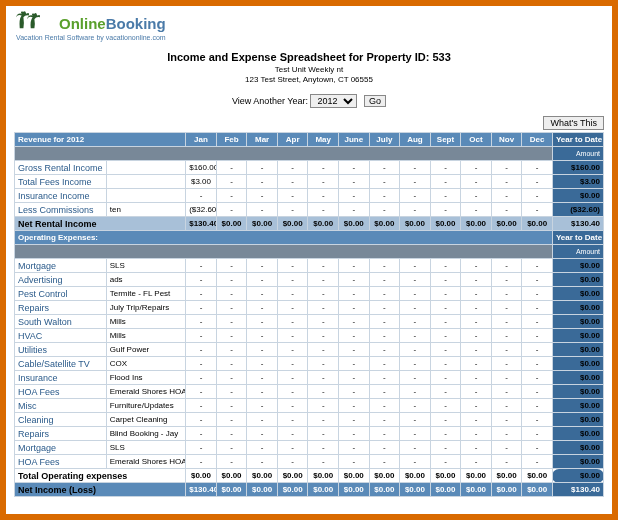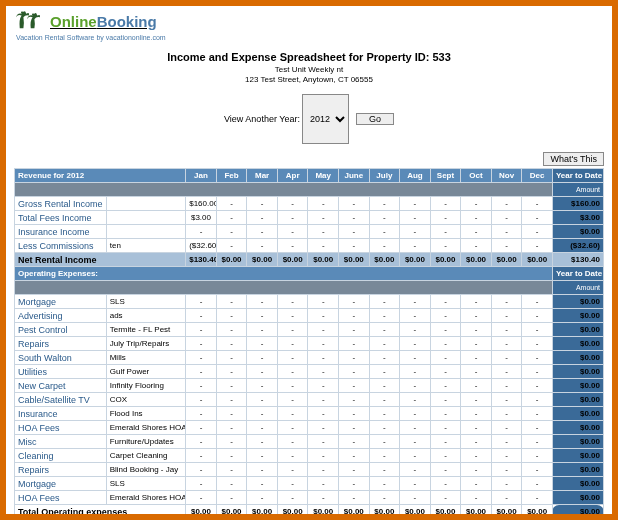--- a/index.html
+++ b/index.html
@@ -1,28 +1,28 @@
 <!DOCTYPE html>
 <html><head>
   <meta charset="utf-8">
   <style>
     * { box-sizing: border-box; margin: 0; padding: 0; }
     body { font-family: Arial, sans-serif; font-size: 9px; background: #fff; }
     .frame { width: 618px; height: 520px; border: 6px solid #d96a00; background: #fff; padding: 4px 8px; overflow: hidden; }
-    .logo { display: flex; align-items: center; gap: 8px; margin-bottom: 2px; text-decoration: underline; }
+    .logo { display: flex; align-items: flex-end; gap: 17px; margin-bottom: 2px; }
     .palm { width: 28px; height: 22px; }
     .logo-text { font-size: 15px; font-weight: bold; }
     .logo-online { color: #5aa02c; }
     .logo-booking { color: #4a7aa8; }
     .tagline { color: #4a7aa8; font-size: 7px; margin-left: 2px; margin-bottom: 10px; }
     .title { text-align: center; font-weight: bold; font-size: 11px; margin-bottom: 2px; }
     .subtitle { text-align: center; font-size: 8px; margin-bottom: 1px; }
     .year-row { text-align: center; margin: 10px 0 8px; font-size: 9px; }
-    .year-select { border: 1px solid #888; font-size: 9px; padding: 18px 2px; text-align: center; }
-    .go-btn { border: 1px solid #888; background: #eee; font-size: 9px; padding: 0 12px; margin-left: 4px; cursor: pointer; }
+    .year-select { border: 1px solid #888; font-size: 9px; padding: 0 2px; }
+    .go-btn { border: 1px solid #888; background: #eee; font-size: 9px; padding: 0 4px; margin-left: 4px; cursor: pointer; }
     .whats-this { float: right; border: 1px solid #888; background: #eee; font-size: 9px; padding: 1px 6px; cursor: pointer; margin-bottom: 2px; }
     table { width: 100%; border-collapse: collapse; clear: both; table-layout: fixed; }
     th, td { border: 1px solid #c8d4e0; padding: 1px 3px; height: 14px; white-space: nowrap; overflow: hidden; }
     th { background: #5a8ab8; color: #fff; font-weight: bold; font-size: 8px; text-align: center; }
     .col-label { width: 90px; text-align: left; }
     .col-desc { width: 78px; text-align: left; }
     .col-month { width: 30px; text-align: center; }
     .col-ytd { width: 50px; text-align: right; background: #3a6a98; }
     .section-header td { background: #5a8ab8; color: #fff; font-weight: bold; font-size: 8px; }
     .section-ytd { background: #3a6a98 !important; text-align: right; }
@@ -276,39 +276,39 @@
           <td class="val">-</td>
           <td class="val">-</td>
           <td class="val">-</td>
           <td class="val">-</td>
           <td class="val">-</td>
           <td class="val">-</td>
           <td class="val">-</td>
     <td class="ytd">$0.00</td>
         </tr>
         <tr class="">
+    <td class="label">HVAC</td>
+    <td class="desc">Mills</td>
+    <td class="val">-</td>
+          <td class="val">-</td>
+          <td class="val">-</td>
+          <td class="val">-</td>
+          <td class="val">-</td>
+          <td class="val">-</td>
+          <td class="val">-</td>
+          <td class="val">-</td>
+          <td class="val">-</td>
+          <td class="val">-</td>
+          <td class="val">-</td>
+          <td class="val">-</td>
+    <td class="ytd">$0.00</td>
+        </tr>
+        <tr class="">
     <td class="label">Utilities</td>
     <td class="desc">Gulf Power</td>
-    <td class="val">-</td>
-          <td class="val">-</td>
-          <td class="val">-</td>
-          <td class="val">-</td>
-          <td class="val">-</td>
-          <td class="val">-</td>
-          <td class="val">-</td>
-          <td class="val">-</td>
-          <td class="val">-</td>
-          <td class="val">-</td>
-          <td class="val">-</td>
-          <td class="val">-</td>
-    <td class="ytd">$0.00</td>
-        </tr>
-        <tr class="">
-    <td class="label">New Carpet</td>
-    <td class="desc">Infinity Flooring</td>
     <td class="val">-</td>
           <td class="val">-</td>
           <td class="val">-</td>
           <td class="val">-</td>
           <td class="val">-</td>
           <td class="val">-</td>
           <td class="val">-</td>
           <td class="val">-</td>
           <td class="val">-</td>
           <td class="val">-</td>

